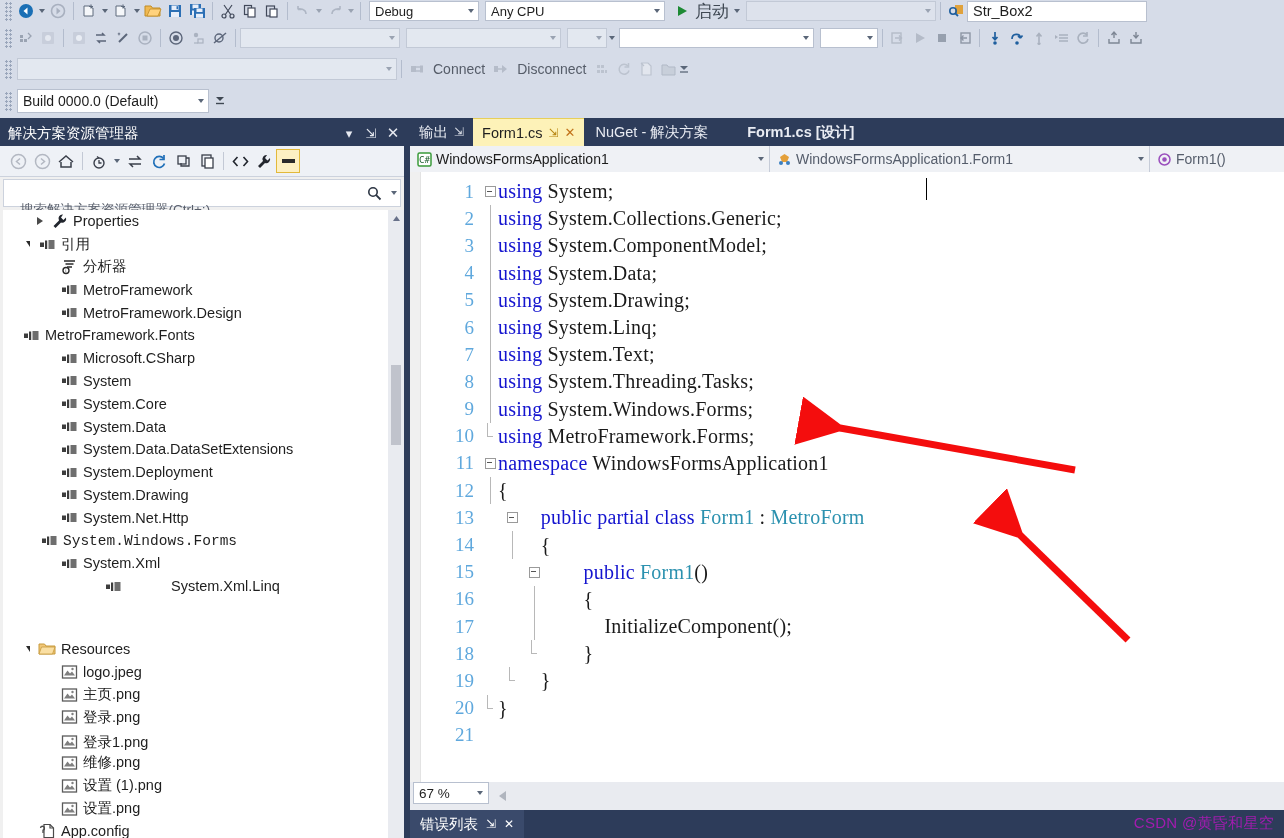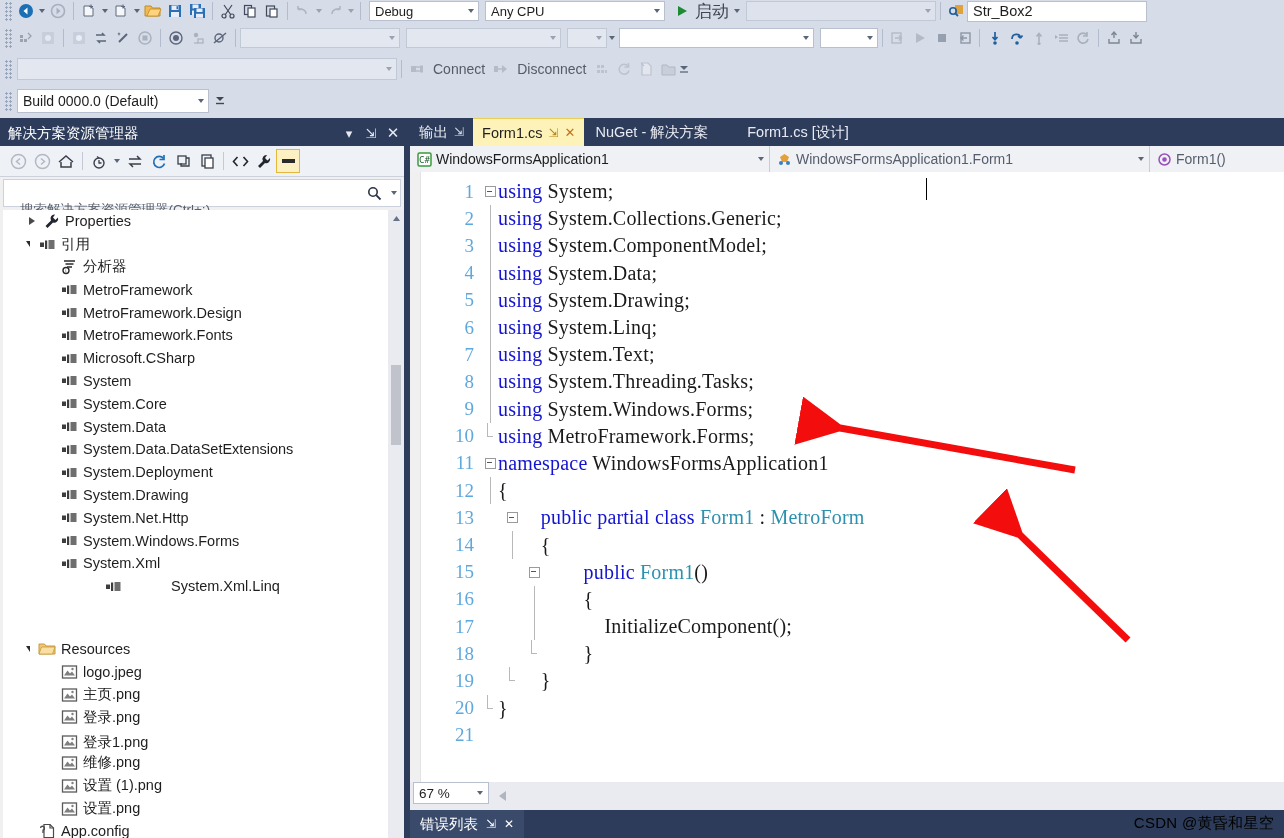--- a/index.html
+++ b/index.html
@@ -345,21 +345,21 @@
     display: flex; align-items: center;
     padding: 0 10px;
     background: #3a4a6b;
     color: #ffffff; font-size: 14.5px;
   }
   .btab .bx { margin-left: 8px; font-size: 12px; }
 
   
   .watermark {
     position: absolute; right: 10px; bottom: 5px;
-    color: #000000; font-size: 15px;
+    color: #a21caf; font-size: 15px;
     letter-spacing: .3px;
   }
 
   
   .anno { position: absolute; left: 0; top: 0; width: 1284px; height: 838px; pointer-events: none; }
 </style>
 </head>
 <body>
 
 <div id="app">
@@ -839,21 +839,21 @@
             <path d="M9.2 9.2 L13.5 13.5" stroke="#2b3442" stroke-width="1.8"></path>
           </svg>
       </span>
       <span style="width:13px;display:flex;align-items:center;justify-content:center;">
           <span class="tri-down"></span>
         </span>
     </div>
 
     <div class="sol-tree">
       <div class="tree-rows" id="tree-rows">
-          <div class="tnode" style="padding-left: 20px;">
+          <div class="tnode" style="padding-left: 28px;">
             <span class="tw">
               <span class="chev-r"></span>
             </span>
             <span class="ticon">
               <svg width="17" height="17" viewBox="0 0 17 17">
                 <path d="M12 1.5a4 4 0 0 0-4 6L2.5 13l2 2L10 9.5a4 4 0 0 0 5-5l-2.6 2.6L10 4.6z" fill="#22262e"></path>
               </svg>
             </span>
             <span class="tlabel">Properties</span>
           </div>
@@ -896,21 +896,21 @@
             <span class="tw"></span>
             <span class="ticon">
               <svg width="17" height="13" viewBox="0 0 17 13">
                 <rect x="1" y="4.5" width="4" height="4.5" fill="#3d3d3d"></rect>
                 <rect x="6" y="2.5" width="2.2" height="8.5" fill="#3d3d3d"></rect>
                 <rect x="9.5" y="2" width="6" height="9" fill="#6e6e6e"></rect>
               </svg>
             </span>
             <span class="tlabel">MetroFramework.Design</span>
           </div>
-          <div class="tnode" style="padding-left: 38px; text-align: right;">
+          <div class="tnode" style=" text-align: right;">
             <span class="tw"></span>
             <span class="ticon">
               <svg width="17" height="13" viewBox="0 0 17 13">
                 <rect x="1" y="4.5" width="4" height="4.5" fill="#3d3d3d"></rect>
                 <rect x="6" y="2.5" width="2.2" height="8.5" fill="#3d3d3d"></rect>
                 <rect x="9.5" y="2" width="6" height="9" fill="#6e6e6e"></rect>
               </svg>
             </span>
             <span class="tlabel">MetroFramework.Fonts</span>
           </div>
@@ -995,21 +995,21 @@
             <span class="tw"></span>
             <span class="ticon">
               <svg width="17" height="13" viewBox="0 0 17 13">
                 <rect x="1" y="4.5" width="4" height="4.5" fill="#3d3d3d"></rect>
                 <rect x="6" y="2.5" width="2.2" height="8.5" fill="#3d3d3d"></rect>
                 <rect x="9.5" y="2" width="6" height="9" fill="#6e6e6e"></rect>
               </svg>
             </span>
             <span class="tlabel">System.Net.Http</span>
           </div>
-          <div class="tnode" style="padding-left: 38px;">
+          <div class="tnode" style="padding-left: 18px; font-family: Liberation Mono, monospace;">
             <span class="tw"></span>
             <span class="ticon">
               <svg width="17" height="13" viewBox="0 0 17 13">
                 <rect x="1" y="4.5" width="4" height="4.5" fill="#3d3d3d"></rect>
                 <rect x="6" y="2.5" width="2.2" height="8.5" fill="#3d3d3d"></rect>
                 <rect x="9.5" y="2" width="6" height="9" fill="#6e6e6e"></rect>
               </svg>
             </span>
             <span class="tlabel">System.Windows.Forms</span>
           </div>
@@ -1169,21 +1169,21 @@
           <span class="tb-ico">⇲</span>
         </div>
         <div class="tab active">
           <span>Form1.cs</span>
           <span class="tb-ico">⇲</span>
           <span class="close-x">✕</span>
         </div>
         <div class="tab" style="margin-left: 2px;">
           <span>NuGet - 解决方案</span>
         </div>
-        <div class="tab" style="padding-left: 30px;">
+        <div class="tab" style="padding-left: 30px; font-weight: bold;">
           <span>Form1.cs [设计]</span>
         </div>
       </div>
 
     <div class="navbar">
       <div class="navcombo" style="width:360px;">
         <span class="nc-ico">
           <svg width="15" height="15" viewBox="0 0 15 15">
               <rect x="1" y="1" width="13" height="13" rx="1.5" fill="#fff" stroke="#3a9a3a" stroke-width="1.5"></rect>
               <text x="7.5" y="11" font-size="9" text-anchor="middle" fill="#1f5f2f" font-family="monospace">C#</text>

